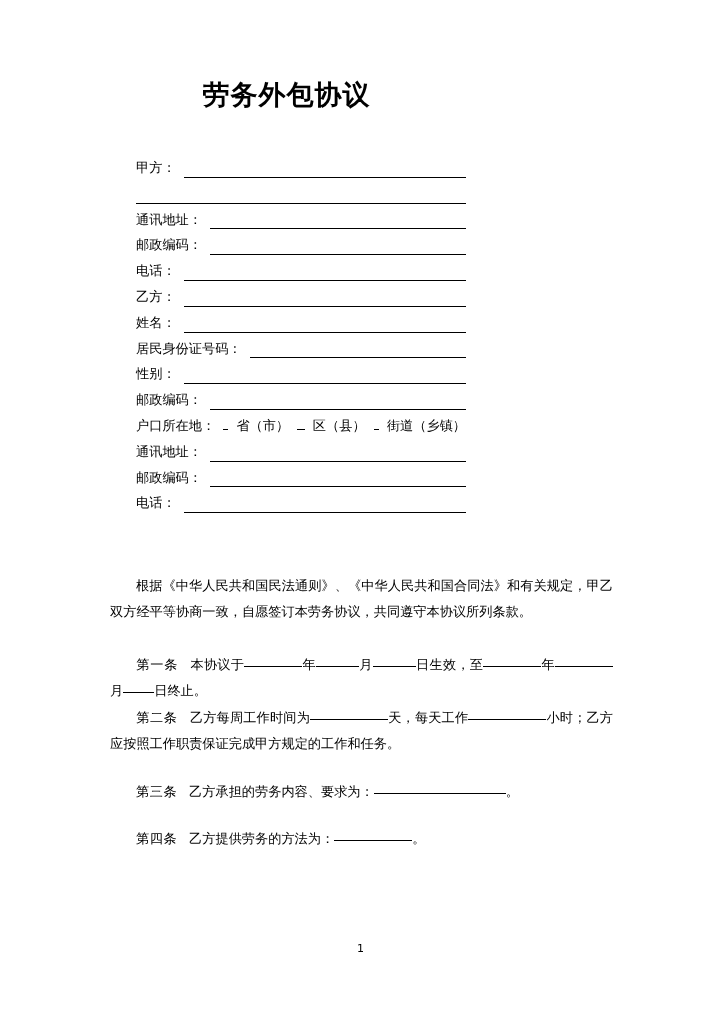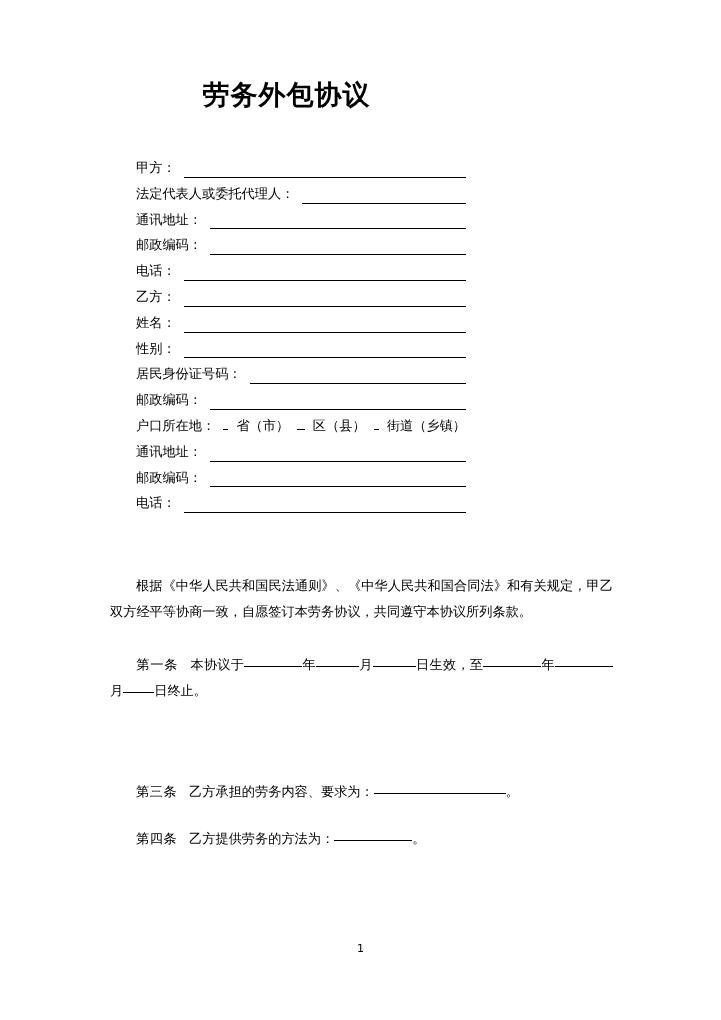--- a/index.html
+++ b/index.html
@@ -135,21 +135,20 @@
   <div class="doc-title">劳务外包协议</div>
 
   <div class="fields">
 
     <div class="field-row">
       <span class="field-label">甲方：</span>
       <span class="rule"></span>
     </div>
 
     <div class="field-row">
-      <span class="field-label">法定代表人或委托代理人：</span>
       <span class="rule"></span>
     </div>
 
     <div class="field-row">
       <span class="field-label">通讯地址：</span>
       <span class="rule"></span>
     </div>
 
     <div class="field-row">
       <span class="field-label">邮政编码：</span>
@@ -165,26 +164,26 @@
       <span class="field-label">乙方：</span>
       <span class="rule"></span>
     </div>
 
     <div class="field-row">
       <span class="field-label">姓名：</span>
       <span class="rule"></span>
     </div>
 
     <div class="field-row">
+      <span class="field-label">居民身份证号码：</span>
+      <span class="rule"></span>
+    </div>
+
+    <div class="field-row">
       <span class="field-label">性别：</span>
-      <span class="rule"></span>
-    </div>
-
-    <div class="field-row">
-      <span class="field-label">居民身份证号码：</span>
       <span class="rule"></span>
     </div>
 
 
 
     <div class="field-row">
       <span class="field-label">邮政编码：</span>
       <span class="rule"></span>
     </div>
 
@@ -216,20 +215,23 @@
   </div>
 
   <div class="body-block para-intro">
     <span class="indent"></span><span>根据《中华人民共和国民法通则》、《中华人民共和国合同法》和有关规定，甲乙双方经平等协商一致，自愿签订本劳务协议，共同遵守本协议所列条款。</span>
   </div>
 
   <div class="body-block clause c1">
     <span class="indent"></span><span class="clause-no">第一条</span><span class="clause-gap"></span><span>本协议于</span><span class="b-l"></span><span>年</span><span class="b-m"></span><span>月</span><span class="b-m"></span><span>日生效，至</span><span class="b-l"></span><span>年</span><span class="b-l"></span><span>月</span><span class="b-s"></span><span>日终止。</span>
   </div>
 
+  <div class="body-block clause c2">
+    <span class="indent"></span><span class="clause-no">第二条</span><span class="clause-gap"></span><span>乙方每周工作时间为</span><span class="b-xl"></span><span>天，每天工作</span><span class="b-xl"></span><span>小时；乙方应按照工作职责保证完成甲方规定的工作和任务。</span>
+  </div>
 
   <div class="body-block clause c3">
     <span class="indent"></span><span class="clause-no">第三条</span><span class="clause-gap"></span><span>乙方承担的劳务内容、要求为：</span><span class="b-xxl"></span><span>。</span>
   </div>
 
   <div class="body-block clause c4">
     <span class="indent"></span><span class="clause-no">第四条</span><span class="clause-gap"></span><span>乙方提供劳务的方法为：</span><span class="b-xl"></span><span>。</span>
   </div>
 
 

